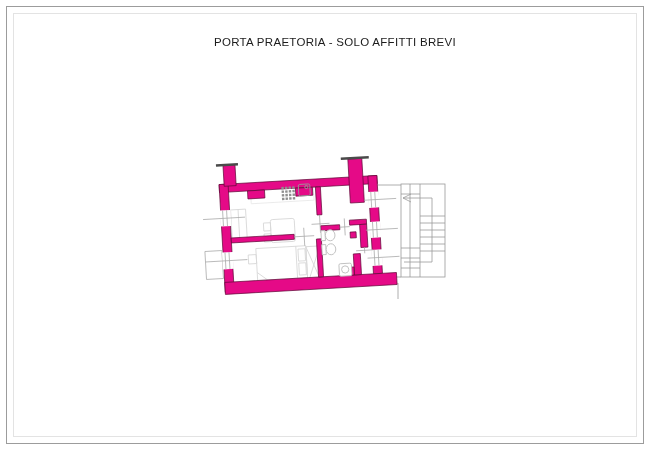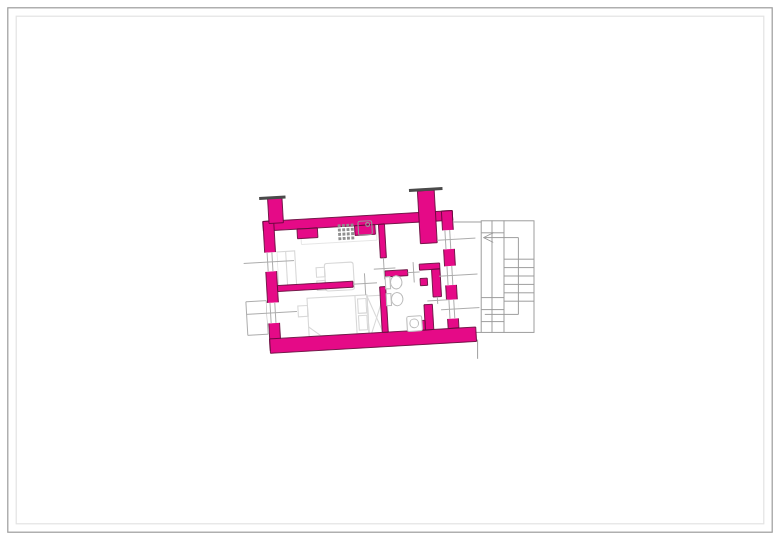--- a/index.html
+++ b/index.html
@@ -40,20 +40,21 @@
   .open-line{fill:none; stroke:var(--opening-line,#ababab); stroke-width:0.8;}
   .stair{fill:none; stroke:var(--stair-line,#9a9a9a); stroke-width:0.8;}
 </style>
 </head>
 <body>
 
 <div class="page">
   <div class="frame-outer"></div>
   <div class="frame-inner"></div>
 
+  <div class="title">PORTA PRAETORIA - SOLO AFFITTI BREVI</div>
 
   <svg width="650" height="450" viewBox="0 0 650 450">
 
     <g>
       <line class="stair" x1="378" y1="185" x2="401" y2="185"></line>
       <line class="stair" x1="383" y1="277" x2="401" y2="277"></line>
       <rect class="stair" x="401" y="184" width="44" height="93"></rect>
       <line class="stair" x1="410" y1="184" x2="410" y2="277"></line>
       <line class="stair" x1="420" y1="184" x2="420" y2="277"></line>
       <g>

